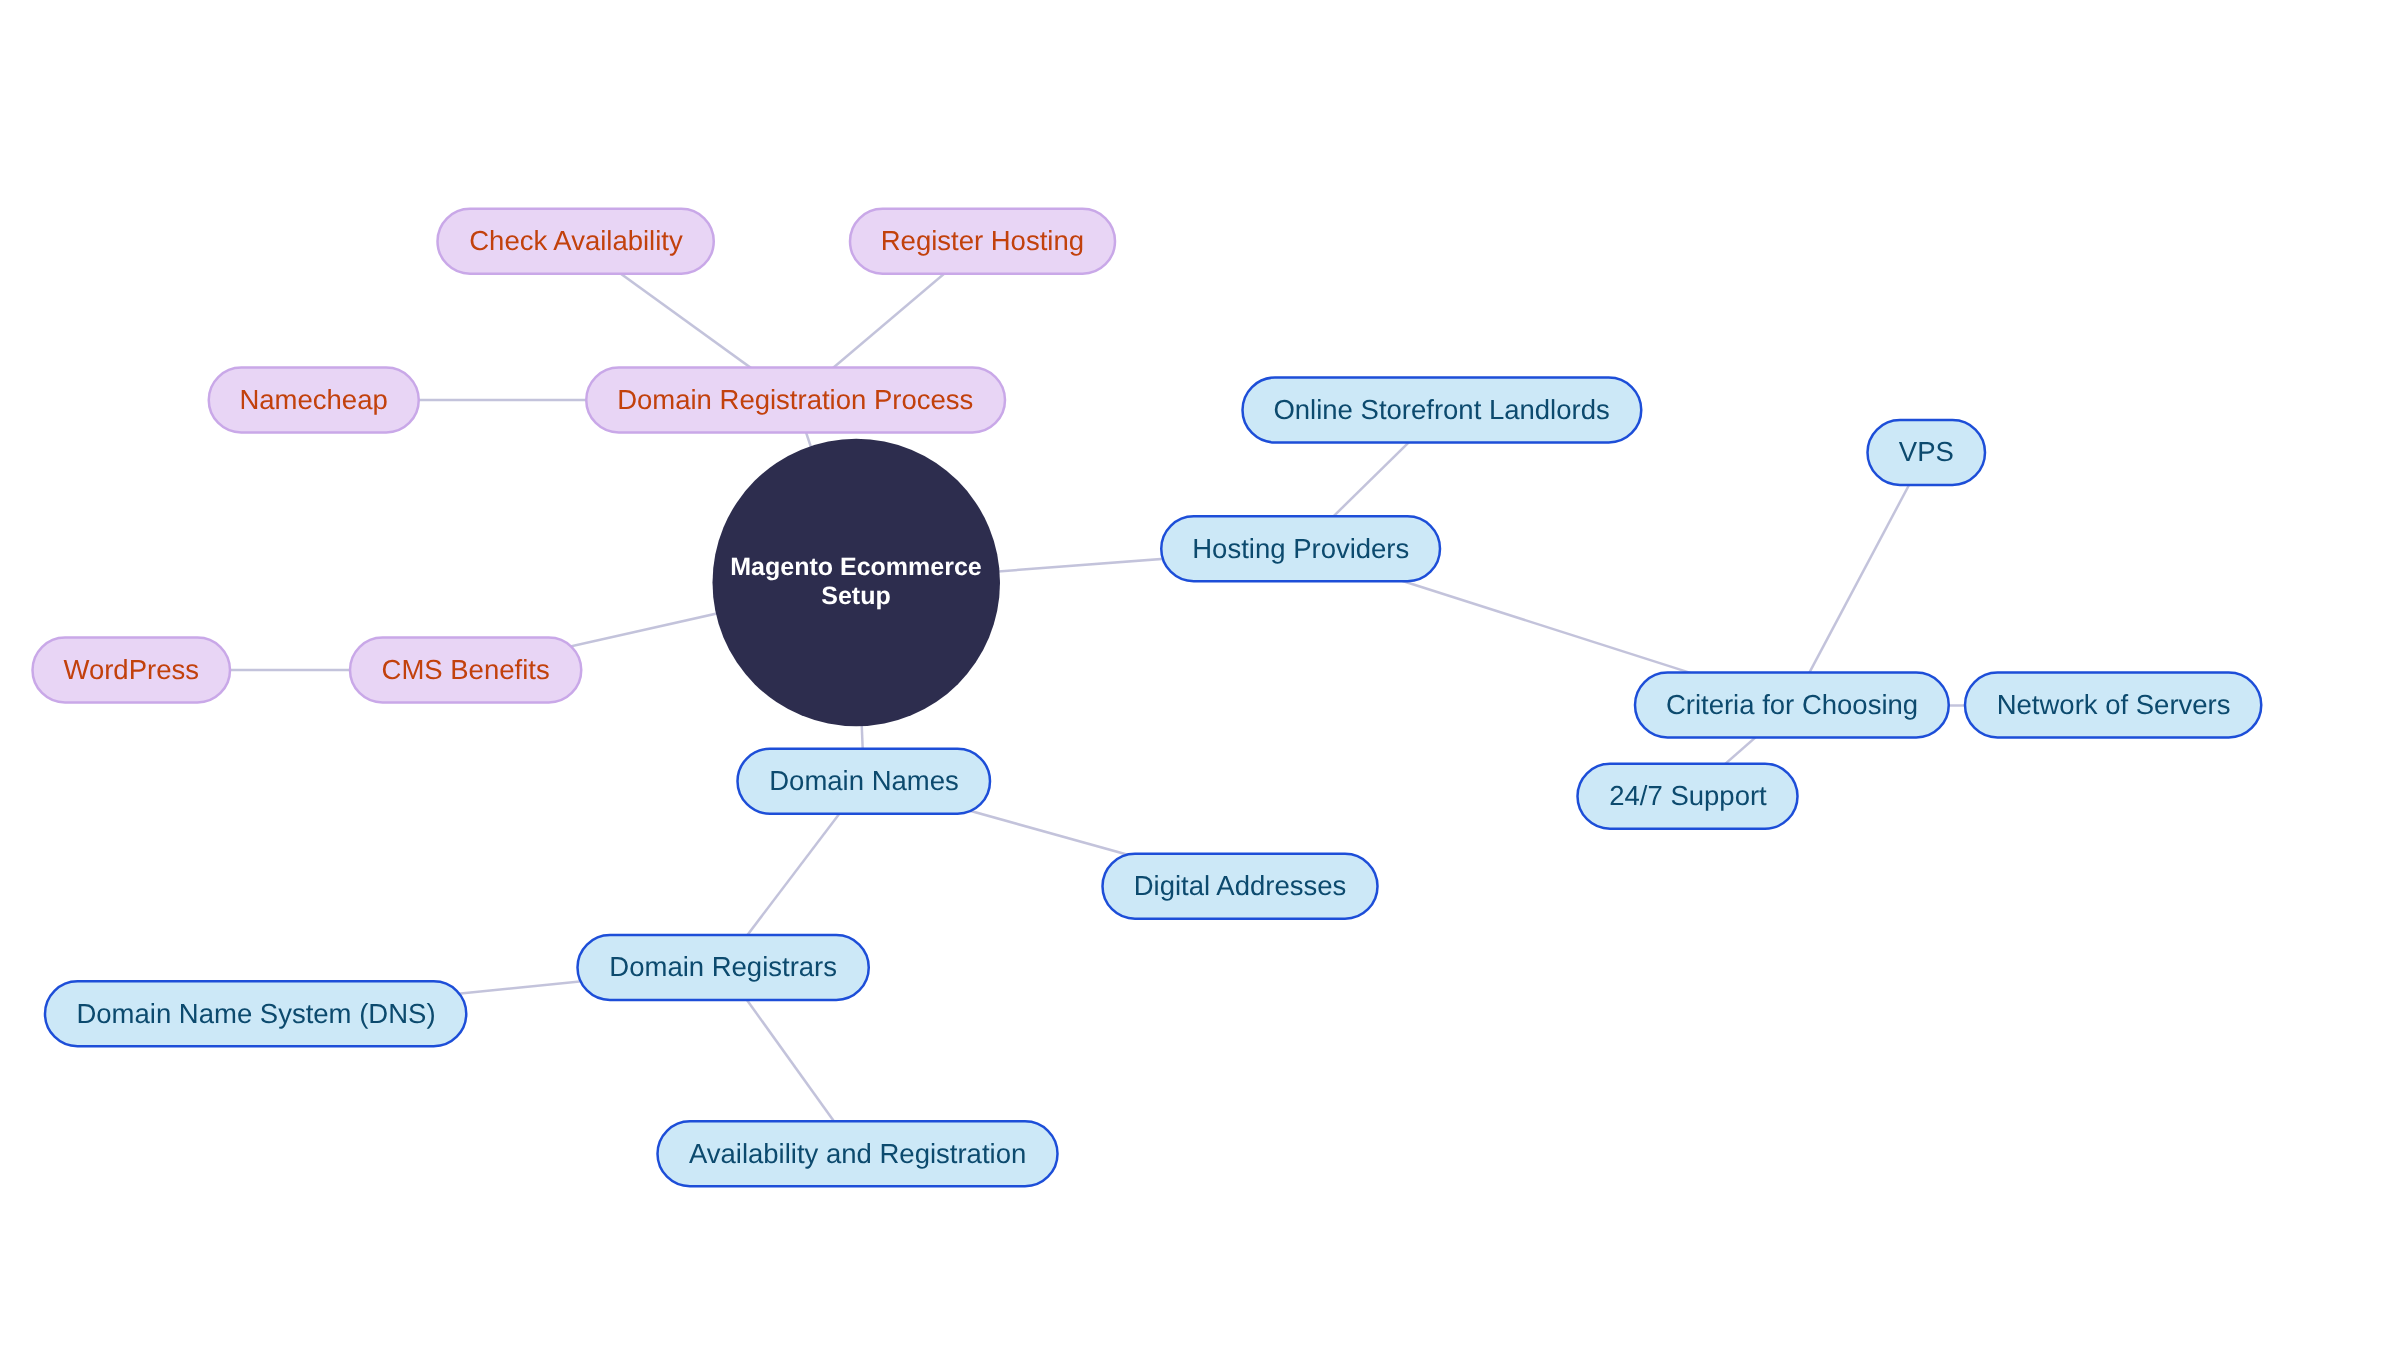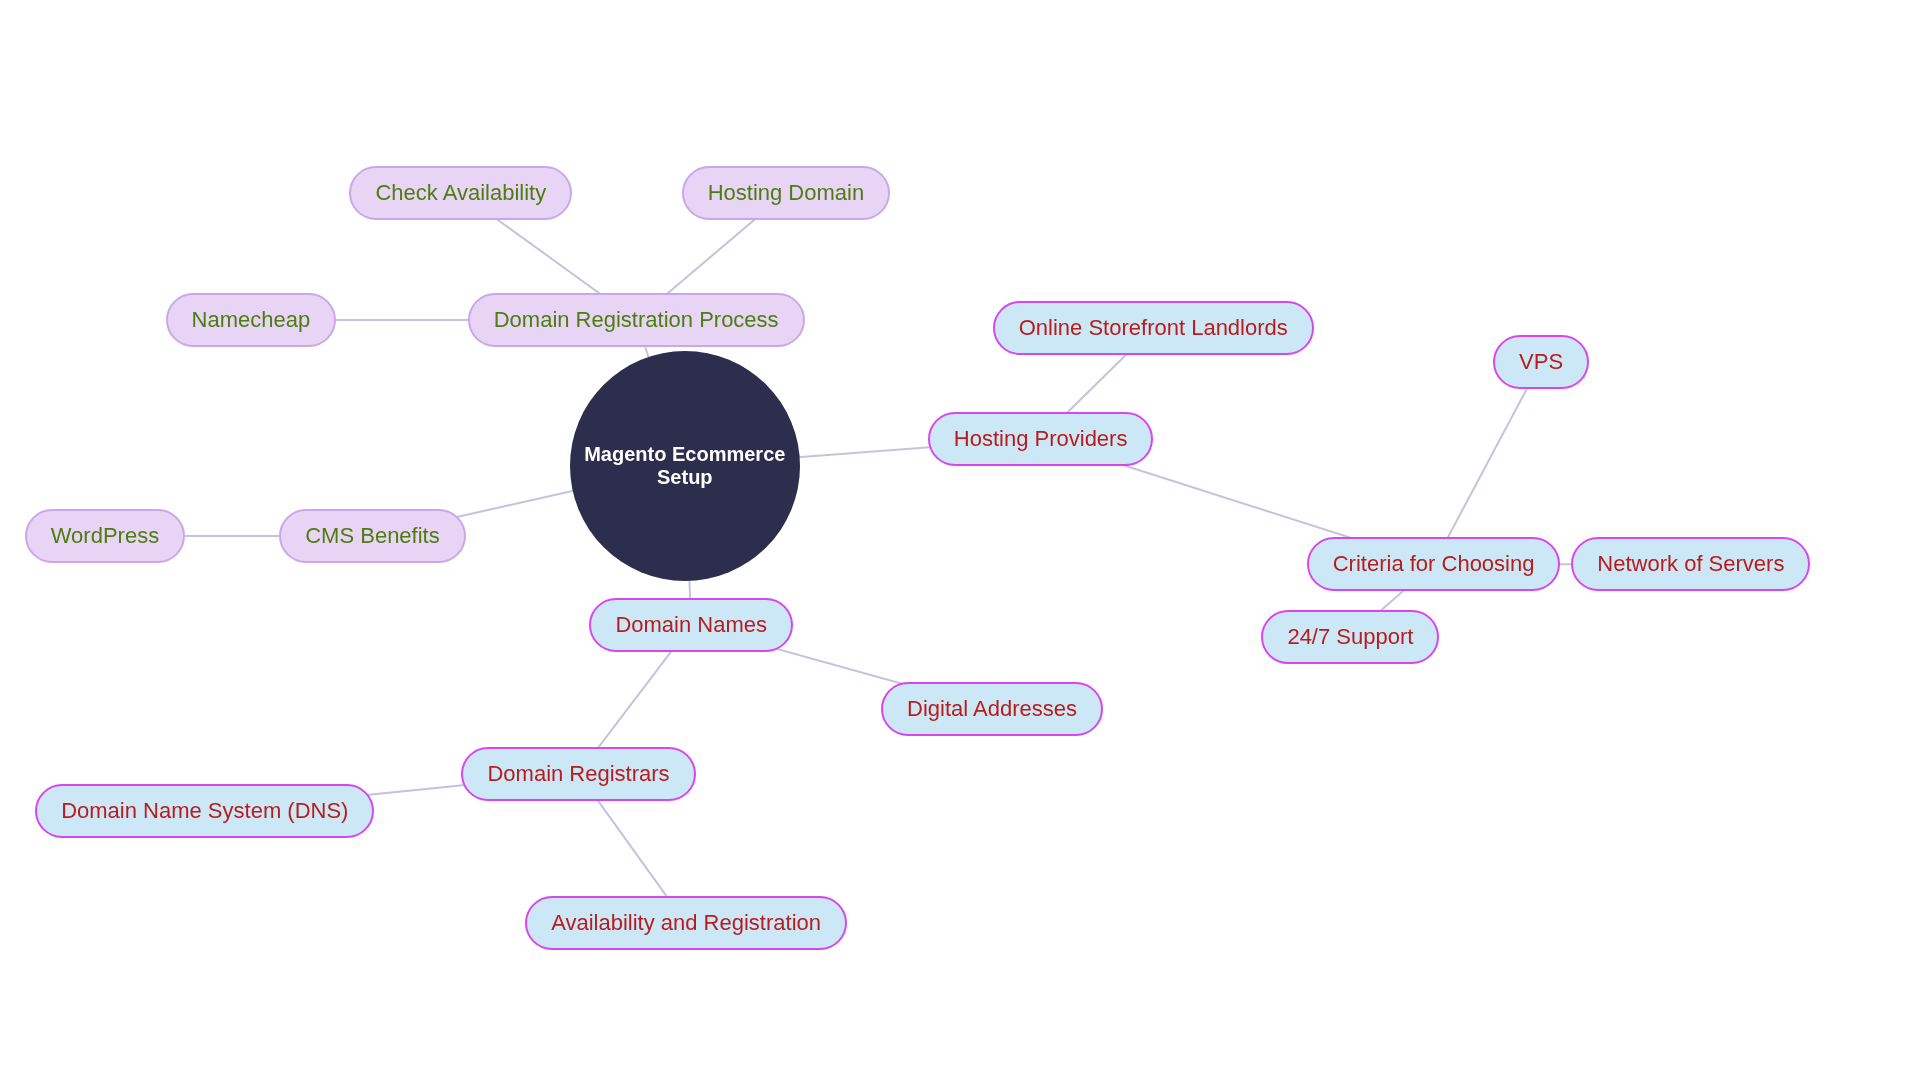--- a/index.html
+++ b/index.html
@@ -39,27 +39,27 @@
       text-align: center;
       background: #2d2d4e;
       color: #ffffff;
       font-size: 20px;
       font-weight: 600;
       width: 230px;
       height: 230px;
     }
     .purple {
       background: #e8d5f5;
-      color: #4d7c0f;
+      color: #c2410c;
       border: 2px solid #c9a8e8;
     }
     .blue {
       background: #cce8f7;
-      color: #b91c1c;
-      border: 2px solid #d946ef;
+      color: #0c4a6e;
+      border: 2px solid #1d4ed8;
     }
   </style>
 </head>
 <body>
 
 <svg id="mindmap">
     <line x1="684.8000000000001" y1="465.75000000000006" x2="636.16" y2="319.95000000000005" stroke="#aaaacc" stroke-width="2" opacity="0.7"></line>
     <line x1="636.16" y1="319.95000000000005" x2="460.8" y2="193.05" stroke="#aaaacc" stroke-width="2" opacity="0.7"></line>
     <line x1="636.16" y1="319.95000000000005" x2="785.9200000000001" y2="193.05" stroke="#aaaacc" stroke-width="2" opacity="0.7"></line>
     <line x1="636.16" y1="319.95000000000005" x2="250.88" y2="319.95000000000005" stroke="#aaaacc" stroke-width="2" opacity="0.7"></line>
@@ -80,21 +80,21 @@
 
 <div id="nodes-container"></div>
 
 <div class="node" style="left: 569.8px; top: 350.75px; width: 230px; height: 230px;">
     <div class="node-center">Magento Ecommerce Setup</div>
   </div>
 <div class="node" style="left: 323.8px; top: 166.05px; width: 274px; height: 54px;">
     <div class="node-pill purple">Check Availability</div>
   </div>
 <div class="node" style="left: 668.42px; top: 166.05px; width: 235px; height: 54px;">
-    <div class="node-pill purple">Hosting Domain</div>
+    <div class="node-pill purple">Register Hosting</div>
   </div>
 <div class="node" style="left: 440.66px; top: 292.95px; width: 391px; height: 54px;">
     <div class="node-pill purple">Domain Registration Process</div>
   </div>
 <div class="node" style="left: 172.38px; top: 292.95px; width: 157px; height: 54px;">
     <div class="node-pill purple">Namecheap</div>
   </div>
 <div class="node" style="left: 274.48px; top: 508.95px; width: 196px; height: 54px;">
     <div class="node-pill purple">CMS Benefits</div>
   </div>

